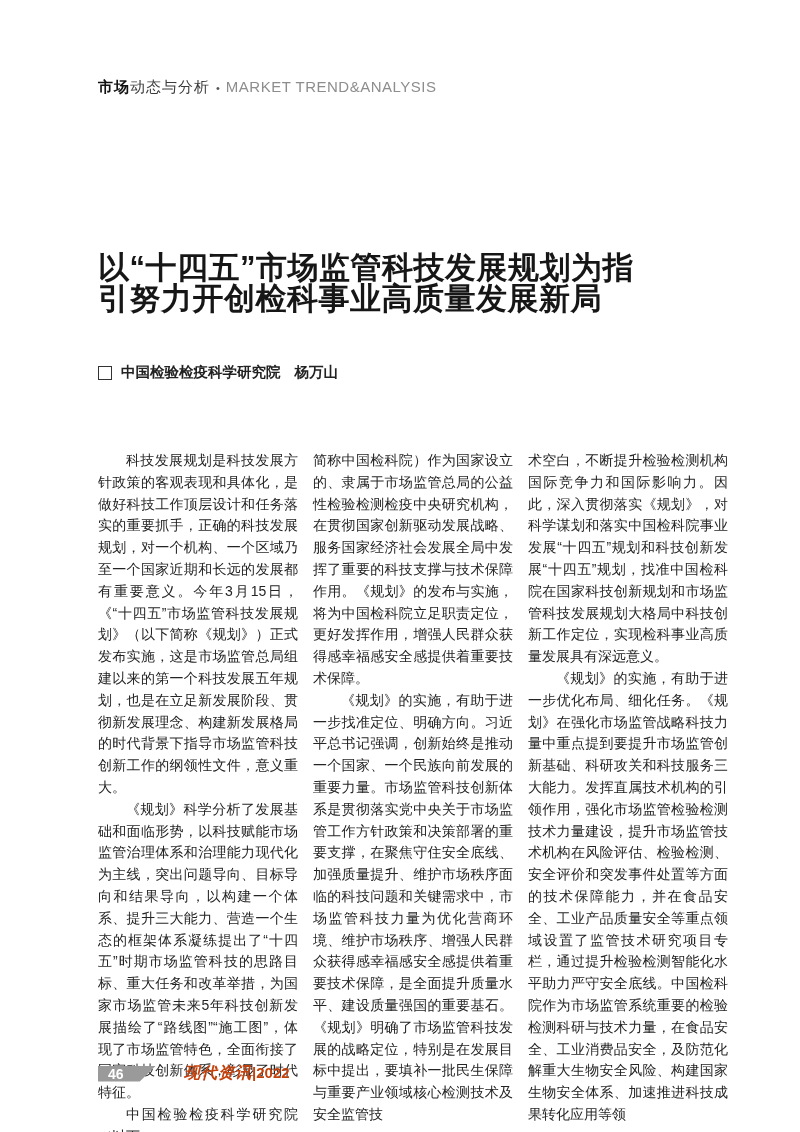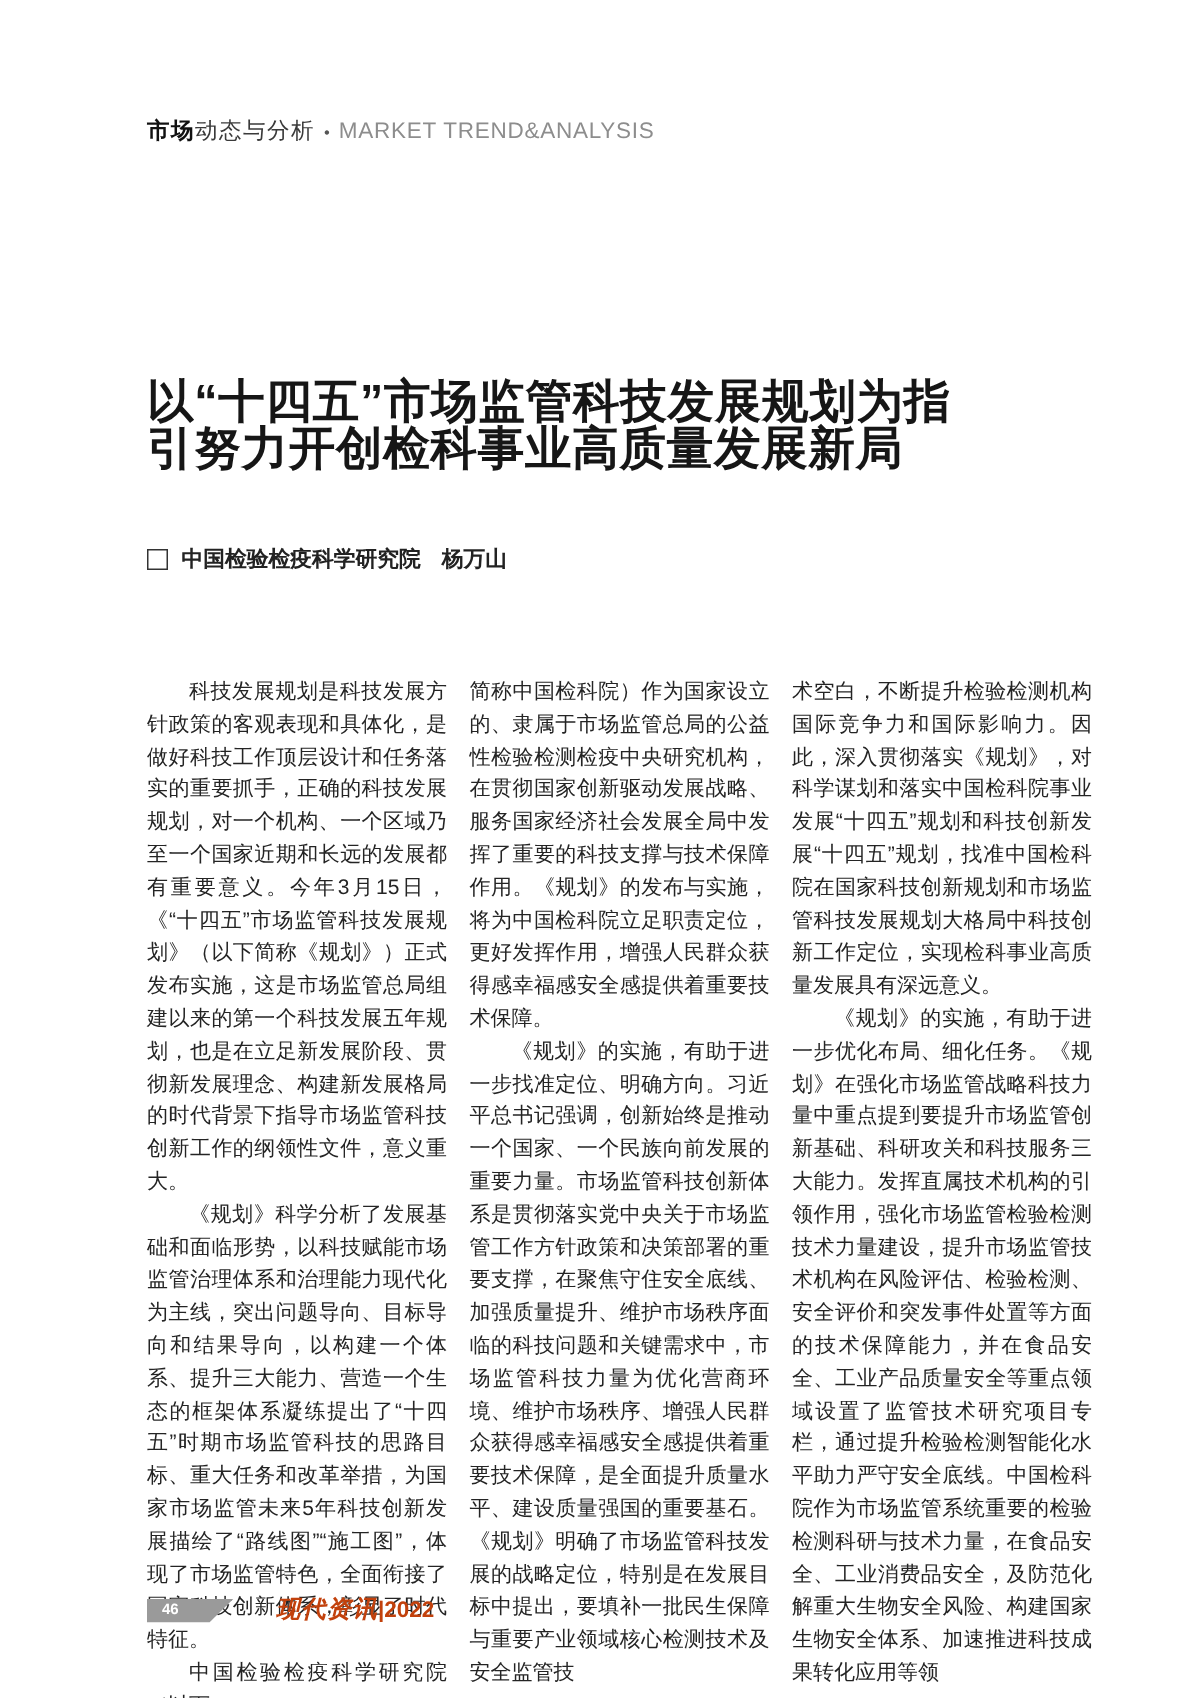--- a/index.html
+++ b/index.html
@@ -53,21 +53,21 @@
   .col p.indent { text-indent:2em; }
 
   
   .footer {
     position:absolute; left:98px; top:1063px;
     display:flex; align-items:center;
   }
   .page-flag {
     width:58px; height:16px; background:#9a9a9a;
     clip-path:polygon(0 0, 100% 0, 72% 100%, 0 100%);
-    color:#ffffff; font-size:10px; font-weight:bold;
+    color:#ffffff; font-size:14px; font-weight:bold;
     display:flex; align-items:center; justify-content:flex-start;
     padding-left:10px; box-sizing:border-box;
   }
   .magazine {
     margin-left:28px; white-space:nowrap;
     font-family:"DejaVu Serif","Liberation Serif",serif;
     font-style:italic; font-weight:bold; font-size:16px; color:#c2410c;
     letter-spacing:1px;
   }
   .magazine .year {

